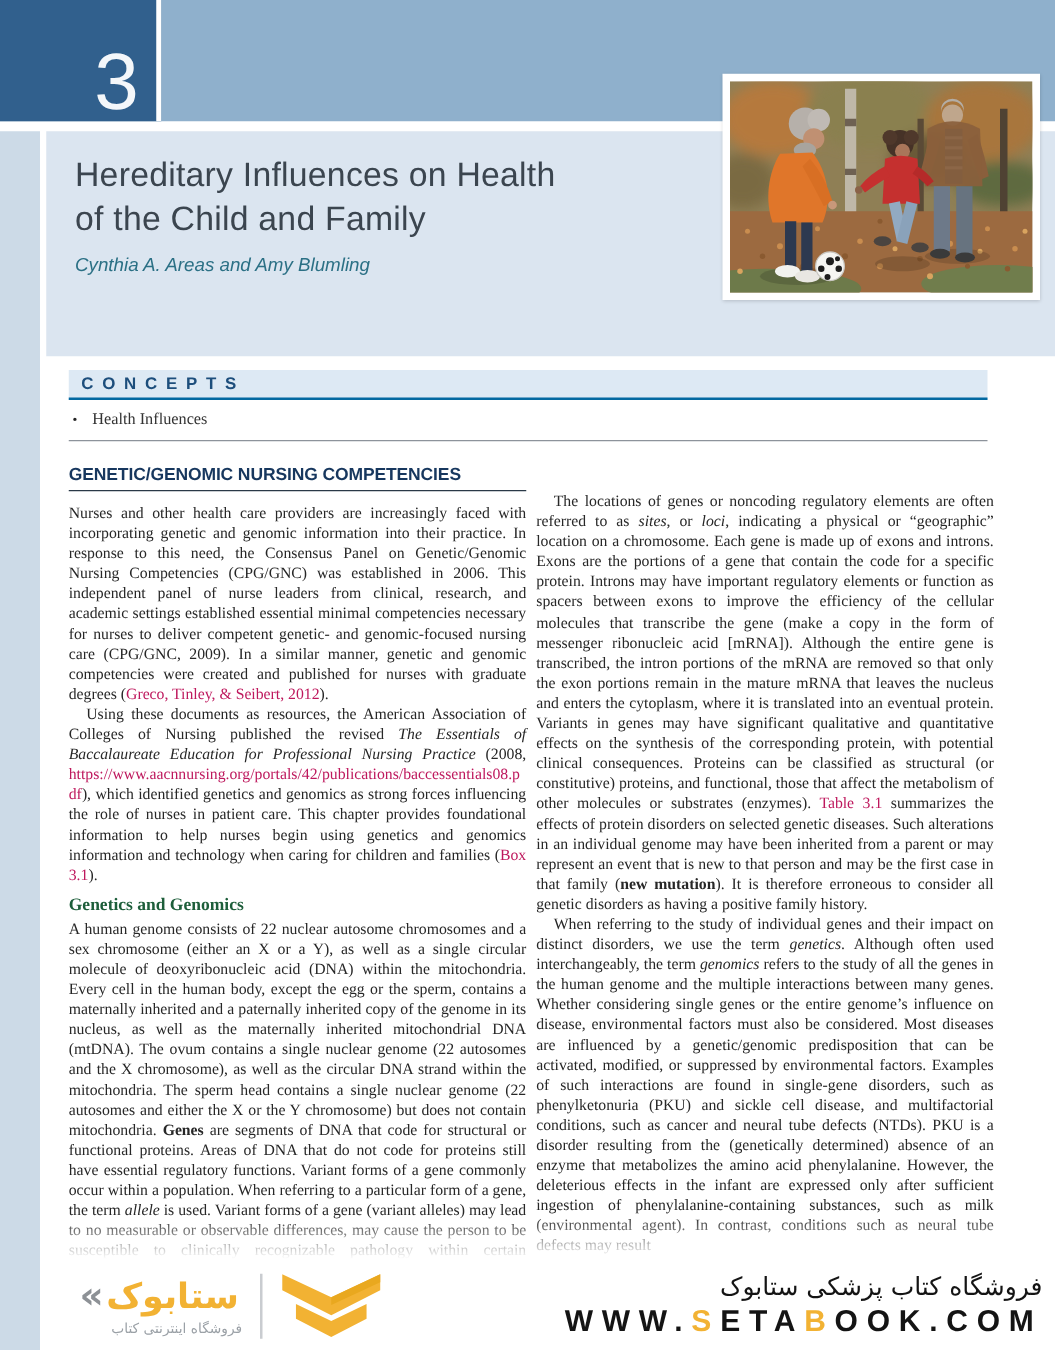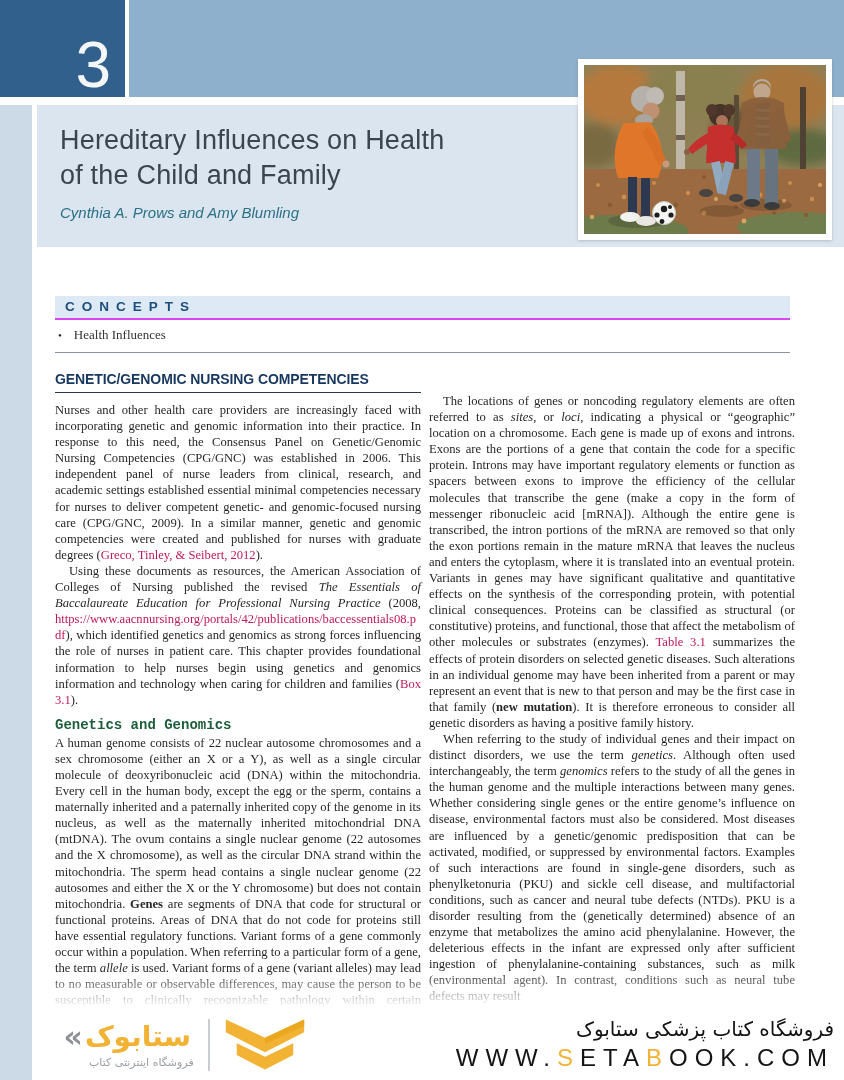--- a/index.html
+++ b/index.html
@@ -7,80 +7,80 @@
     width:844px;height:1080px;position:relative;background:#ffffff;
     font-family:"Liberation Serif", serif;overflow:hidden;
   }
   
   .band{position:absolute;left:0;top:0;width:844px;height:97px;background:#8fb0cc;z-index:1;}
   .chapter-box{position:absolute;left:0;top:0;width:125px;height:97px;background:#31608d;z-index:2;
     border-right:4px solid #ffffff;display:flex;align-items:flex-end;justify-content:flex-end;}
   .chapter-num{font-family:"Liberation Sans",sans-serif;font-weight:400;font-size:64px;line-height:.92;
     color:#f4f7fa;padding:0 14px 2px 0;}
   .side-strip{position:absolute;left:0;top:105px;width:32px;height:975px;background:#ccdae7;z-index:2;}
-  .title-box{position:absolute;left:37px;top:105px;width:807px;height:142px;background:#dbe5f0;z-index:1;}
+  .title-box{position:absolute;left:37px;top:105px;width:807px;height:180px;background:#dbe5f0;z-index:1;}
   .page-title{position:absolute;left:23px;top:18px;font-family:"Liberation Sans",sans-serif;
     font-weight:400;font-size:27px;line-height:1.28;color:#3b454f;letter-spacing:.2px;}
   .authors{position:absolute;left:23px;top:99px;font-family:"Liberation Sans",sans-serif;
     font-style:italic;font-size:15px;color:#2b7085;}
   .photo-frame{position:absolute;left:578px;top:59px;width:254px;height:181px;background:#ffffff;
     box-sizing:border-box;padding:6px;z-index:3;box-shadow:0 1px 3px rgba(0,0,0,.18);}
   .photo-frame svg{display:block;}
   
   .concepts-bar{position:absolute;left:55px;top:296px;width:735px;height:22px;background:#dde9f4;
-    border-bottom:2px solid #d946ef;z-index:1;}
+    border-bottom:2px solid #0369a1;z-index:1;}
   .concepts-label{font-family:"Liberation Sans",sans-serif;font-weight:700;font-size:13.5px;
     letter-spacing:7px;color:#1d4e7c;line-height:22px;padding-left:10px;}
   .concept-item{position:absolute;left:58px;top:327px;font-size:13px;color:#333;display:flex;gap:12px;align-items:baseline;}
   .concept-bullet{font-size:11px;color:#222;}
   .concepts-rule{position:absolute;left:55px;top:352px;width:735px;border-top:1px solid #8d939b;}
   
   .col{position:absolute;width:366px;z-index:1;}
   .col-left{left:55px;top:371px;}
   .col-right{left:429px;top:393px;}
   h2.section{font-family:"Liberation Sans",sans-serif;font-weight:700;font-size:14px;color:#17375e;
     letter-spacing:-.1px;margin:0 0 9px 0;padding-bottom:5px;border-bottom:1.5px solid #2a3947;}
-  h3.sub{font-family:Liberation Mono, monospace;font-weight:700;font-size:14px;color:#1d5e3a;
+  h3.sub{font-family:Liberation Serif, serif;font-weight:700;font-size:14px;color:#1d5e3a;
     margin:9px 0 2px 0;}
   p.body{margin:0;font-size:12.6px;line-height:16.1px;text-align:justify;color:#272727;hyphens:none;}
   p.body.indent{text-indent:14px;}
   a.link{color:#be185d;text-decoration:none;overflow-wrap:anywhere;}
   
   .fade{position:absolute;left:37px;top:972px;width:807px;height:40px;z-index:3;
     background:linear-gradient(to bottom, rgba(255,255,255,0), #ffffff 88%);}
   .footer{position:absolute;left:33px;top:1010px;width:811px;height:70px;background:#ffffff;z-index:4;
     display:flex;align-items:center;justify-content:space-between;padding:0 10px 0 28px;box-sizing:border-box;}
   .logo{display:flex;align-items:center;gap:14px;}
   .logo-text{display:flex;flex-direction:column;align-items:center;}
   .wordmark{display:flex;align-items:center;gap:2px;font-family:"DejaVu Sans",sans-serif;font-weight:700;}
   .wordmark .mark{color:#8d9196;font-size:30px;line-height:1;}
   .wordmark .word{color:#f2b233;font-size:28px;line-height:1;}
   .tagline{font-family:"DejaVu Sans",sans-serif;font-size:11px;color:#9aa0a6;margin-top:4px;margin-left:28px;}
   .logo-divider{width:2px;height:52px;background:#c9ccd0;}
   .site-block{text-align:right;font-family:"DejaVu Sans",sans-serif;}
   .store-name{font-size:20px;color:#141414;font-weight:400;line-height:1.15;}
-  .site-url{font-family:"Liberation Sans",sans-serif;font-weight:400;font-size:24px;letter-spacing:7px;
+  .site-url{font-family:"Liberation Sans",sans-serif;font-weight:700;font-size:24px;letter-spacing:7px;
     color:#141414;margin-top:3px;white-space:nowrap;}
   .site-url .hl{color:#f2b233;}
 </style>
 </head>
 <body>
 
 <div class="band"></div>
 <div class="chapter-box">
   <span class="chapter-num">3</span>
 </div>
 <div class="side-strip"></div>
 
 <div class="title-box">
   <div class="page-title">
     <div>Hereditary Influences on Health</div>
     <div>of the Child and Family</div>
   </div>
-  <div class="authors">Cynthia A. Prows and Amy Blumling</div>
+  <div class="authors">Cynthia A. Areas and Amy Blumling</div>
 </div>
 
 <div class="photo-frame">
   <svg width="242" height="169" viewBox="0 0 242 169">
     <defs>
       <filter id="blur1" x="-30%" y="-30%" width="160%" height="160%">
           <feGaussianBlur stdDeviation="5"></feGaussianBlur>
         </filter>
     </defs>
     <rect x="0" y="0" width="242" height="169" fill="#8f7f55"></rect>

